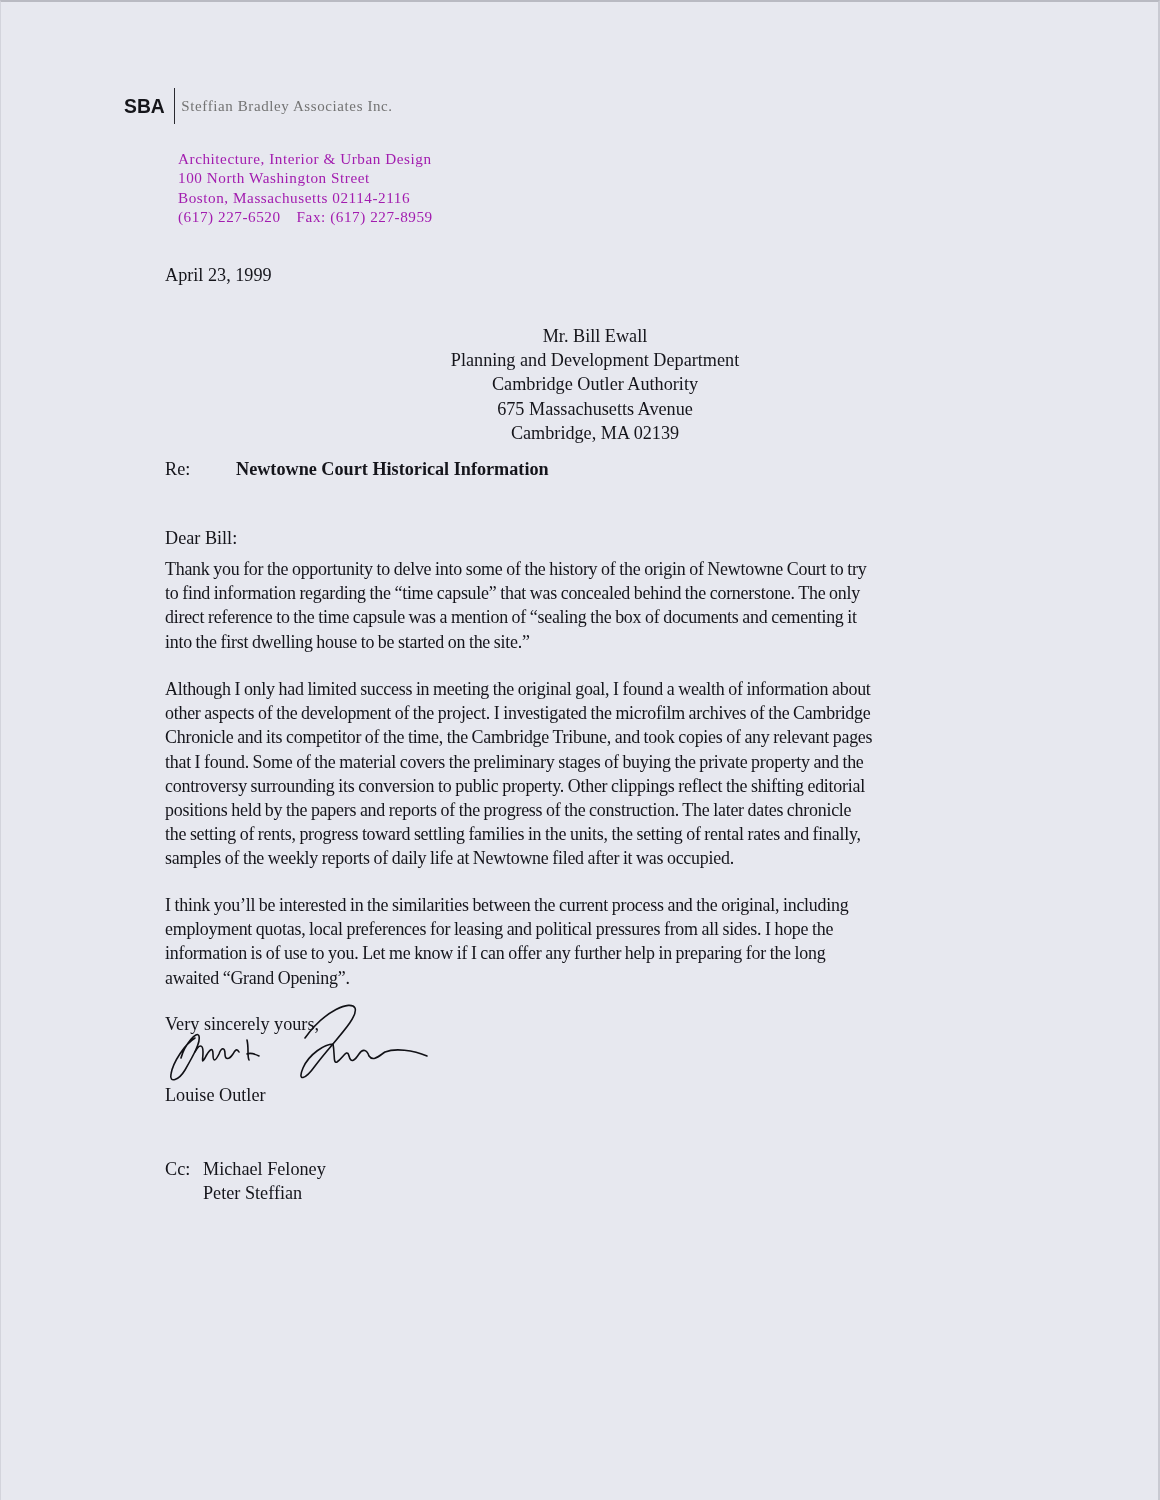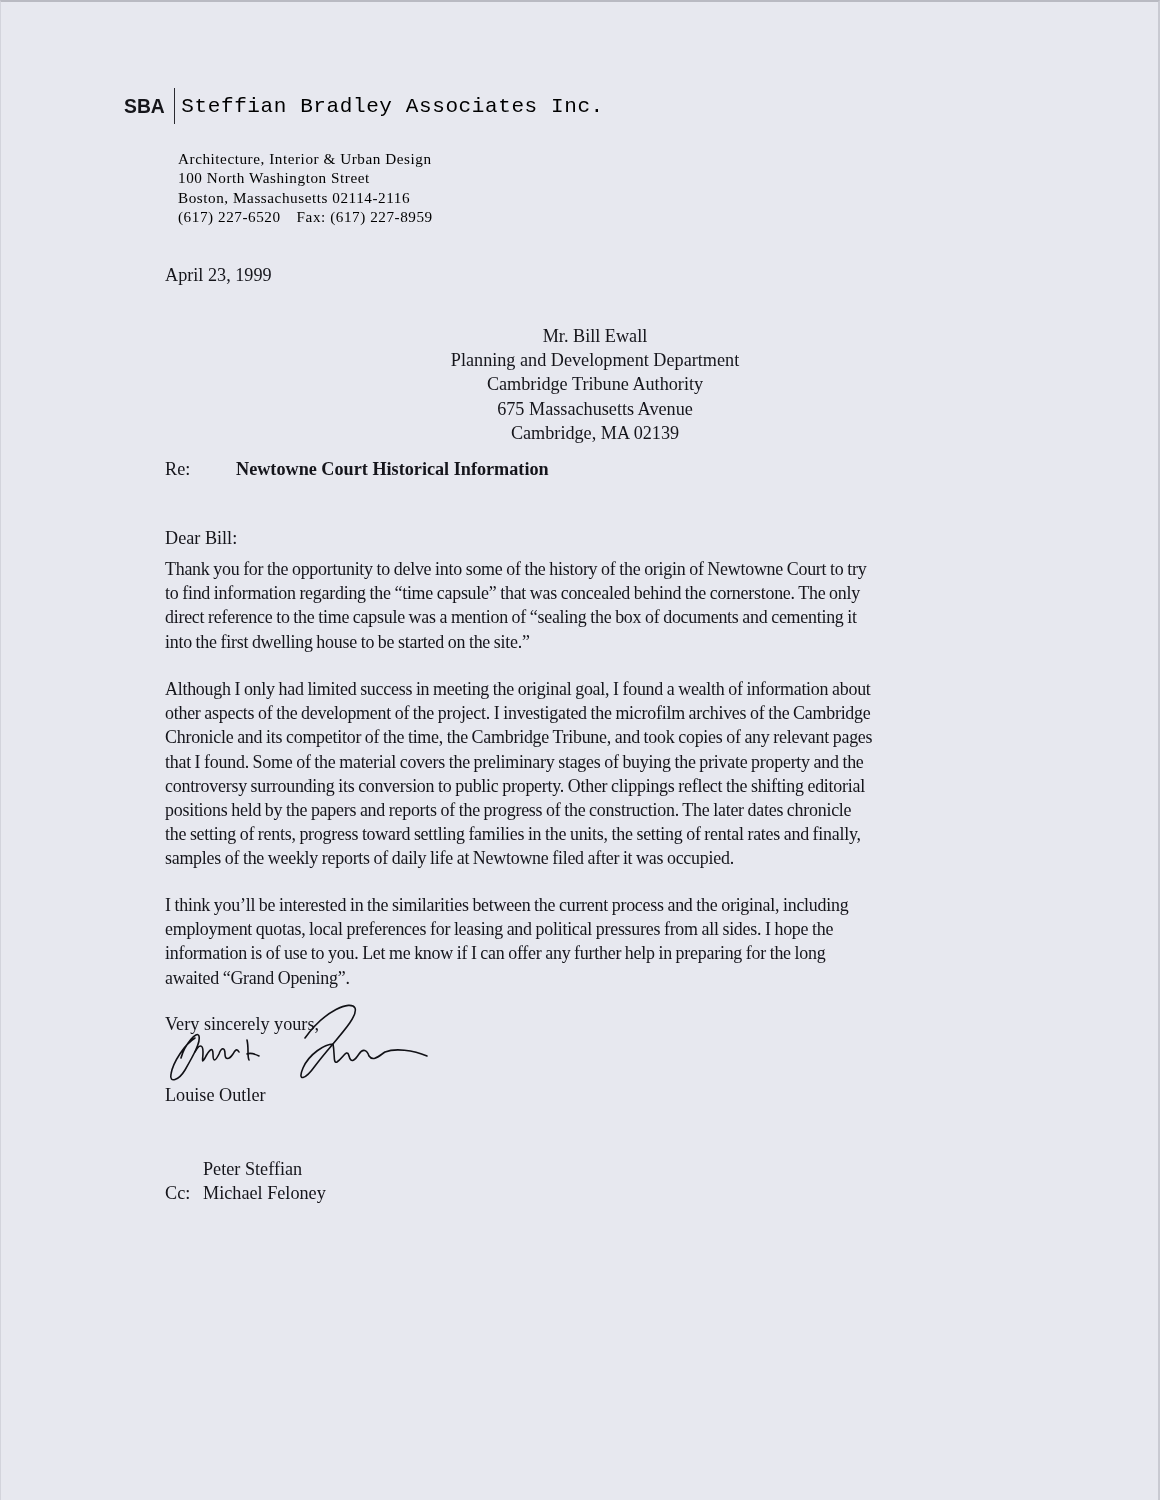--- a/index.html
+++ b/index.html
@@ -42,33 +42,33 @@
       transform-origin: left center;
       margin-right: 6px;
     }
     .brand-divider {
       width: 1px;
       height: 36px;
       background: #2a2a30;
       margin-right: 6px;
     }
     .brand-name {
-      font-family: Liberation Mono, monospace;
-      font-size: 21px;
+      font-family: Liberation Serif, serif;
+      font-size: 15px;
       letter-spacing: 0.6px;
-      color: #000000;
+      color: #737373;
     }
     .letterhead-info {
       position: absolute;
       left: 178px;
       top: 149px;
       font-size: 15.2px;
       line-height: 19.3px;
       letter-spacing: 0.55px;
-      color: #000000;
+      color: #a21caf;
     }
     .letterhead-info .fax-gap {
       display: inline-block;
       width: 16px;
     }
     
     .letter {
       position: absolute;
       left: 165px;
       width: 860px;
@@ -132,21 +132,21 @@
   <span class="line">
     <span>(617) 227-6520</span><span class="fax-gap"></span><span>Fax: (617) 227-8959</span>
   </span>
 </div>
 
 <div class="letter date">April 23, 1999</div>
 
 <div class="letter recipient">
   <span class="line">Mr. Bill Ewall</span>
   <span class="line">Planning and Development Department</span>
-  <span class="line">Cambridge Tribune Authority</span>
+  <span class="line">Cambridge Outler Authority</span>
   <span class="line">675 Massachusetts Avenue</span>
   <span class="line">Cambridge, MA  02139</span>
 </div>
 
 <div class="letter re-line">
   <span class="re-label">Re:</span><span class="re-subject">Newtowne Court Historical Information</span>
 </div>
 
 <div class="letter salutation">Dear Bill:</div>
 
@@ -188,15 +188,15 @@
 
     <path d="M150 38 C170 10 196 0 200 8 C204 18 176 44 160 66 C150 80 142 82 148 68 C154 54 170 44 178 44"></path>
 
     <path d="M178 44 C180 54 178 64 182 62 C188 58 192 48 194 56 C196 64 200 60 204 54 C208 48 212 50 214 56 C218 62 224 56 230 52 C240 48 258 50 272 56"></path>
   </g>
 </svg>
 
 <div class="letter signer">Louise Outler</div>
 
 <div class="letter cc">
+  <span class="line"><span class="cc-label">Cc:</span><span>Michael Feloney</span></span>
   <span class="line"><span class="cc-indent"></span><span>Peter Steffian</span></span>
-  <span class="line"><span class="cc-label">Cc:</span><span>Michael Feloney</span></span>
 </div>
 
 </body></html>

